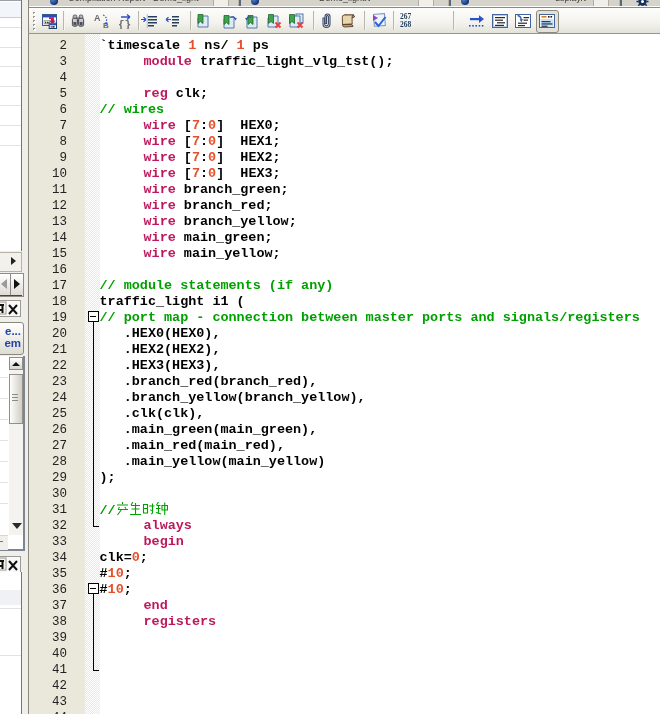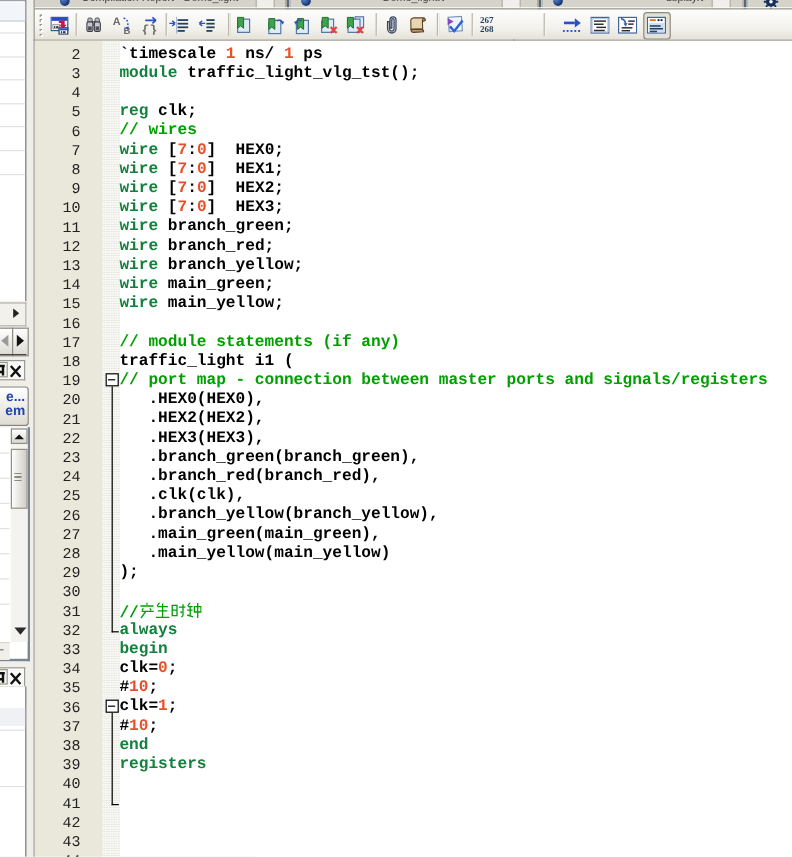--- a/index.html
+++ b/index.html
@@ -29,21 +29,21 @@
 #editor{left:29px;top:34px;width:631px;height:680px;background:#fff;}
 #gutter{position:absolute;left:0;top:0;width:56px;height:680px;background:#eae8db;}
 #foldmargin{position:absolute;left:56px;top:0;width:15px;height:680px;
   background-image:conic-gradient(#fff 90deg,#e9e8e1 90deg 180deg,#fff 180deg 270deg,#e9e8e1 270deg);
   background-size:2px 2px;}
 #lnums{position:absolute;left:0;top:4px;width:38px;text-align:right;
   font:12.5px "Liberation Mono",monospace;color:#222;line-height:16px;white-space:pre;}
 #code{position:absolute;left:70.5px;top:4px;font:bold 13.45px "Liberation Mono",monospace;
   line-height:16px;color:#000;}
 #code div{height:16px;white-space:pre;}
-.k{color:#15803d;}  
+.k{color:#be185d;margin-left:44px;}  
 .c{color:#00a000;}  
 .n{color:#e6502a;}  
 
 .fbox{position:absolute;width:9px;height:9px;background:#fff;border:1px solid #000;}
 .fbox i{position:absolute;left:1px;top:4px;width:6px;height:1px;background:#000;display:block;}
 .fline{position:absolute;width:1px;background:#000;}
 .ftick{position:absolute;height:1px;background:#000;}
 
 .lpane{background:#fff;border-right:1px solid #75737a;}
 .hline{position:absolute;left:0;height:1px;background:#e2e2e2;}
@@ -357,45 +357,44 @@
 <div><span class="k">wire</span> branch_yellow;</div>
 <div><span class="k">wire</span> main_green;</div>
 <div><span class="k">wire</span> main_yellow;</div>
 <div></div>
 <div class="c">// module statements (if any)</div>
 <div>traffic_light i1 (</div>
 <div class="c">// port map - connection between master ports and signals/registers</div>
 <div>   .HEX0(HEX0),</div>
 <div>   .HEX2(HEX2),</div>
 <div>   .HEX3(HEX3),</div>
-<div>   .branch_green(branch_green),</div>
 <div>   .branch_red(branch_red),</div>
+<div>   .branch_yellow(branch_yellow),</div>
 <div>   .clk(clk),</div>
-<div>   .branch_yellow(branch_yellow),</div>
 <div>   .main_green(main_green),</div>
+<div>   .main_red(main_red),</div>
 <div>   .main_yellow(main_yellow)</div>
 <div>);</div>
 <div></div>
 <div><span class="c">//</span><svg width="52" height="14" viewBox="0 0 52 14" style="vertical-align:-2px" fill="none" stroke="#00a000" stroke-width="1.1">
 <path d="M6.5,0 v2 M1,3 h11 M3.5,5 l-1.2,1.7 M8.8,5 l1.2,1.7 M2,7.5 h10 M5.5,7.5 L1.5,13"></path>
 <g transform="translate(13)">
             <path d="M4,0 L2,3 M6.5,1 v11.5 M2,3.5 h9 M2.5,7 h8 M1,12.5 h11"></path>
           </g>
 <g transform="translate(26)">
             <path d="M1.5,2.5 h4 v8.5 h-4 z M1.5,6.5 h4 M7,4 h5.5 M10.5,1.5 v9 q0,1.5 -1.5,1.5 M8.5,7.5 l1,1.5"></path>
           </g>
 <g transform="translate(39)">
             <path d="M3.5,0 L1.5,3 M1.5,3.5 h4 M1,6.5 h4.5 M3.5,3.5 v7.5 M1,10.5 l5,1.5 M7,3.5 h5.5 v4.5 h-5.5 z M9.75,0.5 v12.5"></path>
           </g>
 </svg></div>
 <div class="k">always</div>
 <div class="k">begin</div>
 <div>clk=<span class="n">0</span>;</div>
 <div>#<span class="n">10</span>;</div>
-<div>clk=<span class="n">1</span>;</div>
 <div>#<span class="n">10</span>;</div>
 <div class="k">end</div>
 <div class="k">registers</div>
 <div></div>
 </div>
  <div class="fbox" style="left:59px;top:277px;">
       <i></i>
     </div>
  <div class="fline" style="left:64px;top:288px;height:205px;"></div>
  <div class="ftick" style="left:64px;top:492px;width:6px;"></div>

